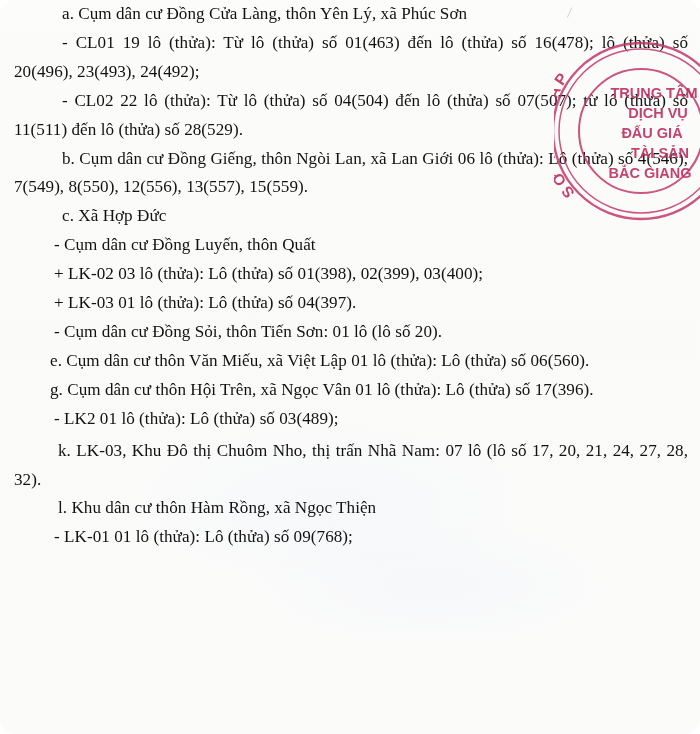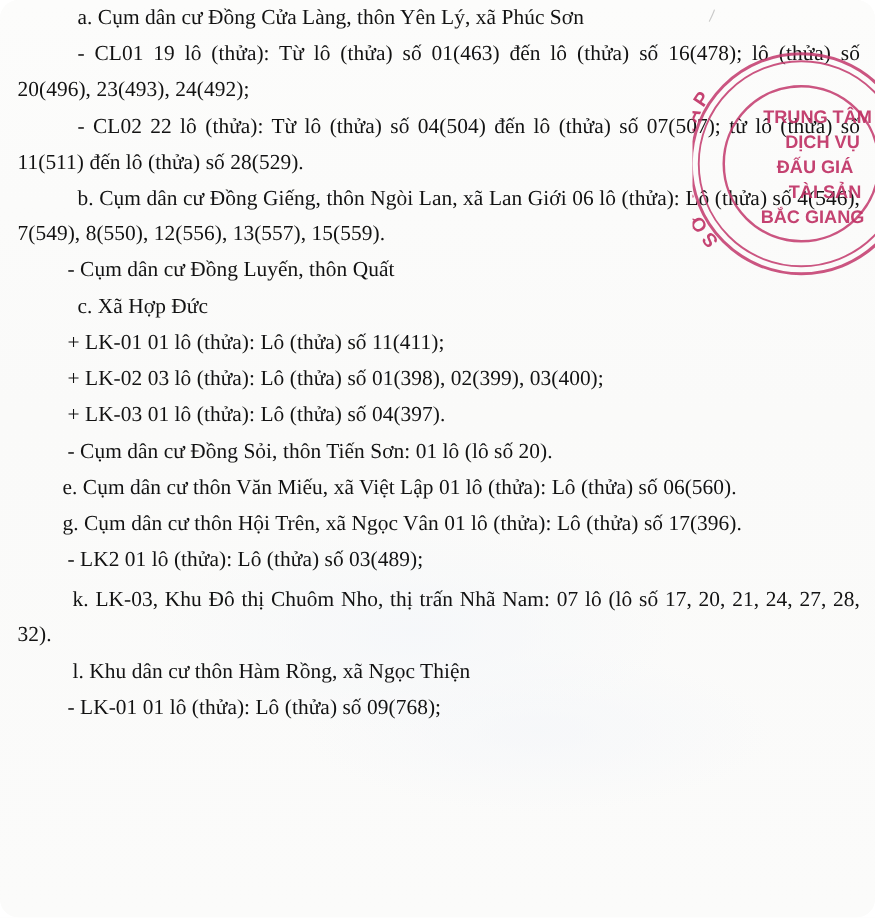--- a/index.html
+++ b/index.html
@@ -101,23 +101,22 @@
 
 <div id="page">
 
   <div id="paper-tint"></div>
 
   <div id="text-layer">
     <p class="para lvl-a">a. Cụm dân cư Đồng Cửa Làng, thôn Yên Lý, xã Phúc Sơn</p>
     <p class="para lvl-a">- CL01 19 lô (thửa): Từ lô (thửa) số 01(463) đến lô (thửa) số 16(478); lô (thửa) số 20(496), 23(493), 24(492);</p>
     <p class="para lvl-a">- CL02 22 lô (thửa): Từ lô (thửa) số 04(504) đến lô (thửa) số 07(507); từ lô (thửa) số 11(511) đến lô (thửa) số 28(529).</p>
     <p class="para lvl-a">b. Cụm dân cư Đồng Giếng, thôn Ngòi Lan, xã Lan Giới 06 lô (thửa): Lô (thửa) số 4(546), 7(549), 8(550), 12(556), 13(557), 15(559).</p>
+    <p class="para lvl-a">c. Xã Hợp Đức</p>
     <p class="para lvl-p">- Cụm dân cư Đồng Luyến, thôn Quất</p>
-    <p class="para lvl-a">c. Xã Hợp Đức</p>
-    <p class="para lvl-p">+ LK-01 01 lô (thửa): Lô (thửa) số 11(411);</p>
     <p class="para lvl-p">+ LK-02 03 lô (thửa): Lô (thửa) số 01(398), 02(399), 03(400);</p>
     <p class="para lvl-p">+ LK-03 01 lô (thửa): Lô (thửa) số 04(397).</p>
     <p class="para lvl-p">- Cụm dân cư Đồng Sỏi, thôn Tiến Sơn: 01 lô (lô số 20).</p>
     <p class="para lvl-d">e. Cụm dân cư thôn Văn Miếu, xã Việt Lập 01 lô (thửa): Lô (thửa) số 06(560).</p>
     <p class="para lvl-d">g. Cụm dân cư thôn Hội Trên, xã Ngọc Vân 01 lô (thửa): Lô (thửa) số 17(396).</p>
     <p class="para lvl-p">- LK2 01 lô (thửa): Lô (thửa) số 03(489);</p>
     <div class="gap-md"></div>
     <p class="para lvl-k">k. LK-03, Khu Đô thị Chuôm Nho, thị trấn Nhã Nam: 07 lô (lô số 17, 20, 21, 24, 27, 28, 32).</p>
     <p class="para lvl-k">l. Khu dân cư thôn Hàm Rồng, xã Ngọc Thiện</p>
     <p class="para lvl-p">- LK-01 01 lô (thửa): Lô (thửa) số 09(768);</p>

